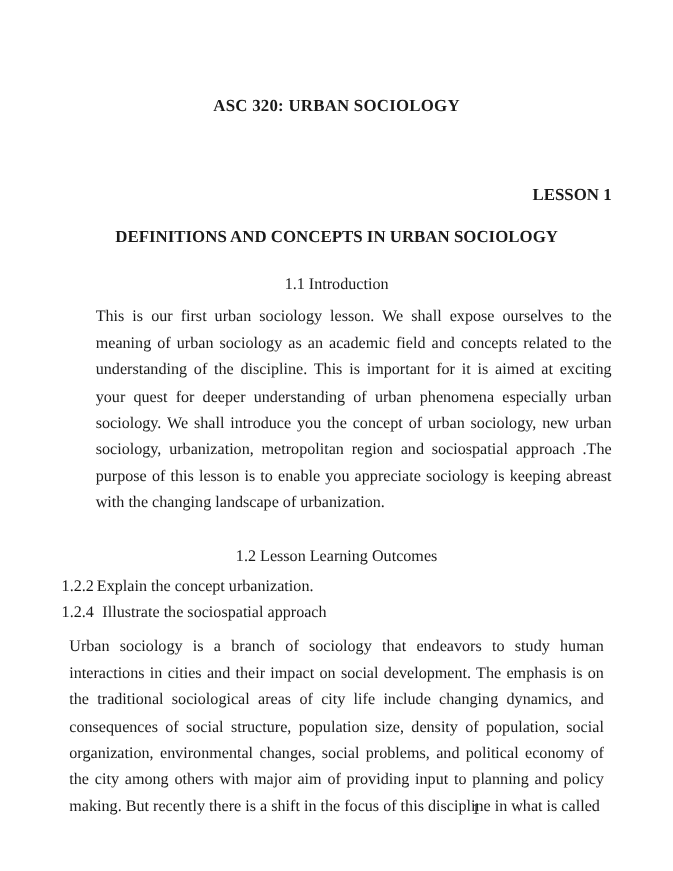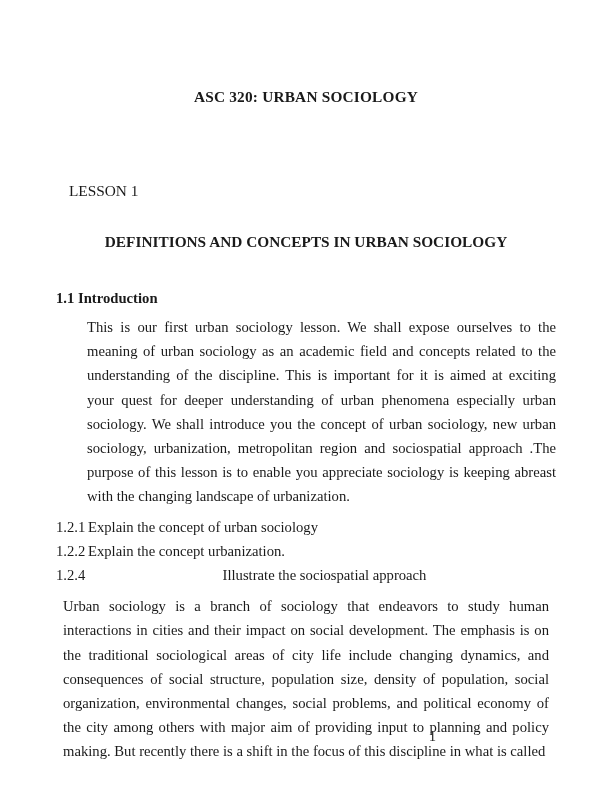--- a/index.html
+++ b/index.html
@@ -31,40 +31,40 @@
   .doc-title {
     text-align: center;
     font-weight: bold;
     font-size: 11.5pt;
     letter-spacing: 0.2px;
     margin: 0;
     padding-top: 88px;
   }
 
   .lesson-label {
-    text-align: left;
-    font-weight: normal;
+    text-align: right;
+    font-weight: bold;
     font-size: 11.5pt;
-    margin: 13px;
+    margin: 0;
     padding-top: 63px;
   }
 
   .lesson-title {
     text-align: center;
     font-weight: bold;
     font-size: 11.5pt;
-    margin: 17px;
+    margin: 4px;
     padding-top: 16px;
   }
 
   .sec-heading {
-    font-weight: bold;
+    font-weight: normal;
     font-size: 11pt;
     margin: 0;
-    text-align: left;
+    text-align: center;
   }
 
   .body-par {
     font-size: 11pt;
     line-height: 24.2px;
     margin: 0;
     text-align: justify;
     text-justify: inter-word;
   }
   .body-par.ragged {
@@ -86,21 +86,21 @@
     font-size: 11pt;
     line-height: 24.2px;
     display: flex;
     align-items: baseline;
   }
   .outcome-num {
     width: 32px;
     flex: 0 0 32px;
   }
   .outcome-text { flex: 1 1 auto; }
-  .outcome-row.extra-indent .outcome-text { padding-left: 5px; text-align: center; }
+  .outcome-row.extra-indent .outcome-text { padding-left: 5px; }
 
   .sec3-heading { padding-top: 27px; }
   .sec3-par {
     padding-top: 7px;
     padding-left: 7px;
     width: 493px;
     box-sizing: border-box;
   }
 
   .page-number {
@@ -120,27 +120,24 @@
     <h1 class="doc-title">ASC 320: URBAN SOCIOLOGY</h1>
 
     <h2 class="lesson-label">LESSON 1</h2>
 
     <h2 class="lesson-title">DEFINITIONS AND CONCEPTS IN URBAN SOCIOLOGY</h2>
 
     <h3 class="sec-heading sec1-heading">1.1 Introduction</h3>
 
     <p class="body-par sec1-par">This is our first urban sociology lesson. We shall expose ourselves to the meaning of urban sociology as an academic field and concepts related to the understanding of the discipline. This is important for it is aimed at exciting your quest for deeper understanding of urban phenomena especially urban sociology. We shall introduce you the concept of urban sociology, new urban sociology, urbanization, metropolitan region and sociospatial approach .The purpose of this lesson is to enable you appreciate sociology is keeping abreast with the changing landscape of urbanization.</p>
 
+    <h3 class="sec-heading sec2-heading">1.2 Lesson Learning Outcomes</h3>
 
 
     <ul class="outcomes">
-      <li class="outcome-row">
-        <span class="outcome-num">1.2.1</span>
-        <span class="outcome-text">Explain the concept of urban sociology</span>
-      </li>
       <li class="outcome-row">
         <span class="outcome-num">1.2.2</span>
         <span class="outcome-text">Explain the concept urbanization.</span>
       </li>
       <li class="outcome-row extra-indent">
         <span class="outcome-num">1.2.4</span>
         <span class="outcome-text">Illustrate the sociospatial approach</span>
       </li>
     </ul>
 

